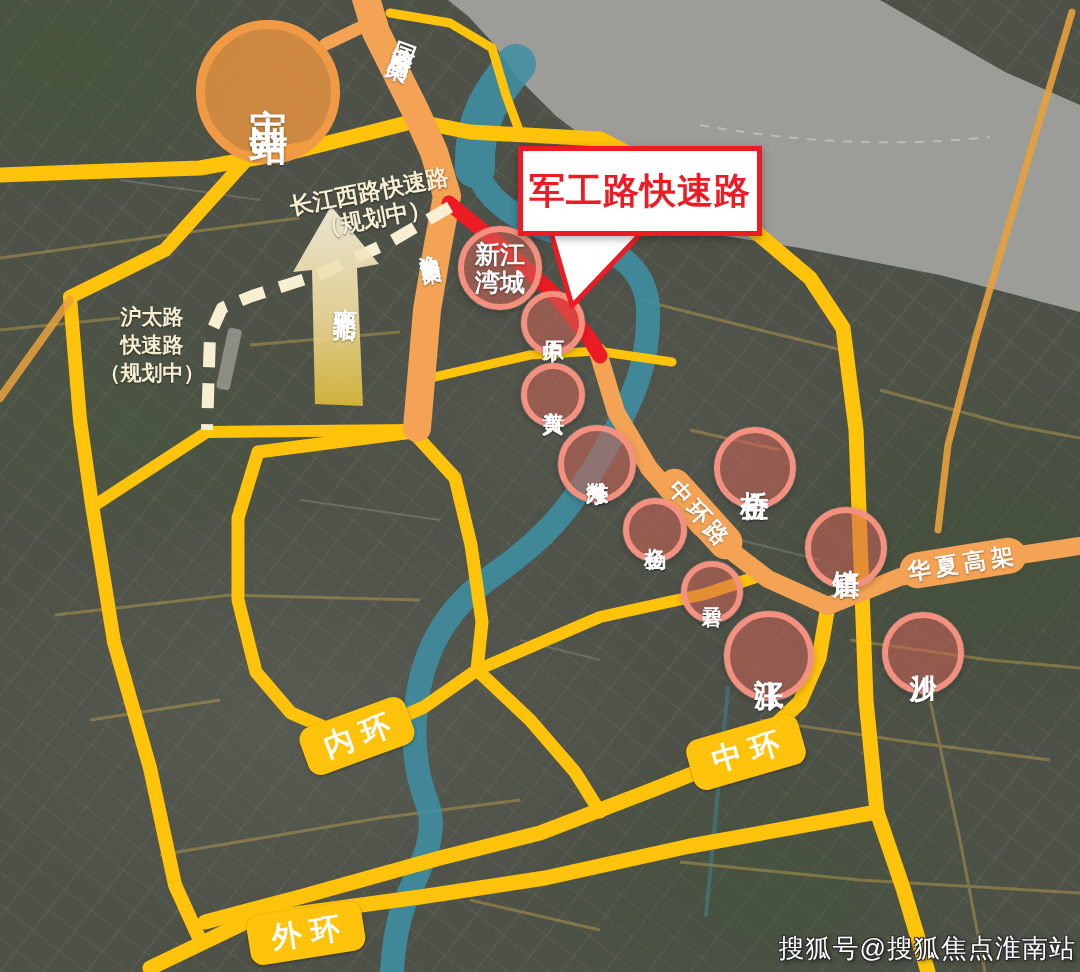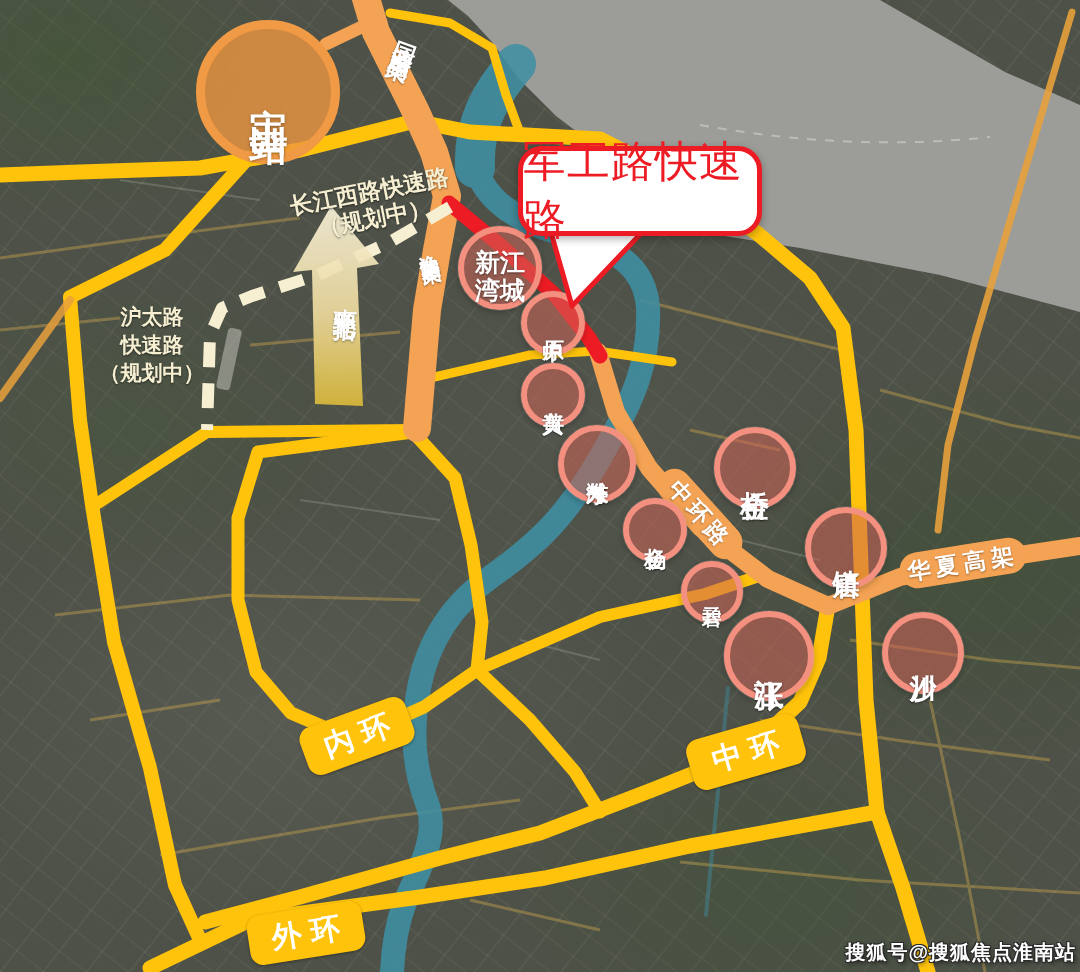--- a/index.html
+++ b/index.html
@@ -28,26 +28,26 @@
   .badge{position:absolute;z-index:5;background:#FFC30B;border-radius:13px;color:#fff;
        font-weight:bold;display:flex;align-items:center;justify-content:center;font-size:30px;
        letter-spacing:9px;padding-left:9px;box-sizing:border-box;
        box-shadow:0 1px 3px rgba(0,0,0,.35);}
   #station{position:absolute;left:196px;top:20px;width:144px;height:144px;z-index:4;
        box-sizing:border-box;border:9px solid #F09A45;border-radius:50%;
        background:rgba(238,150,64,.8);display:flex;align-items:center;justify-content:center;
        color:#fff;font-weight:bold;font-size:38px;
        text-shadow:0 1px 3px rgba(0,0,0,.35);}
   #callout{position:absolute;left:518px;top:146px;width:234px;height:80px;z-index:7;
-       background:#fff;border:5px solid #ED1C24;border-radius:24px;color:#ED1C24;
-       font-weight:normal;font-size:43px;letter-spacing:1px;display:flex;align-items:center;
+       background:#fff;border:5px solid #ED1C24;border-radius:0;color:#ED1C24;
+       font-weight:bold;font-size:36px;letter-spacing:1px;display:flex;align-items:center;
        justify-content:center;box-shadow:0 3px 8px rgba(0,0,0,.3);}
   #callout-tail{position:absolute;left:0;top:0;z-index:6;pointer-events:none;}
-  #watermark{position:absolute;right:4px;bottom:6px;z-index:9;color:#fff;font-weight:bold;
-       font-size:20px;letter-spacing:1px;
+  #watermark{position:absolute;right:4px;bottom:6px;z-index:9;color:#fff;font-weight:normal;
+       font-size:26px;letter-spacing:1px;
        text-shadow:1px 1px 0 #2a2a2a,-1px -1px 0 #2a2a2a,1px -1px 0 #2a2a2a,
                    -1px 1px 0 #2a2a2a,2px 2px 4px rgba(0,0,0,.65);}
 </style>
 </head>
 <body>
 
 <div id="map">
 
   <svg id="roads" width="1080" height="972" viewBox="0 0 1080 972">
     <defs>
@@ -123,21 +123,21 @@
 
     <path d="M450,207 L390,242 L318,275 L252,296 L222,308 L210,335 L207,430" stroke="#F7EFD2" stroke-width="12" fill="none" stroke-dasharray="25 16" stroke-linejoin="round"></path>
 
     <polygon points="315,404 363,406 357,268 379,264 331,206 293,272 312,270" fill="url(#arrowGrad)" opacity="0.93"></polygon>
   </svg>
 
   <div id="station">
     <span class="vtext" style="letter-spacing:10px;">宝山站</span>
   </div>
 
-  <div class="district" style="left:458px;top:226px;width:84px;height:84px;font-size:25px;align-items:flex-end;">
+  <div class="district" style="left:458px;top:226px;width:84px;height:84px;font-size:25px;">
     <span>新江
 湾城</span></div>
   <div class="district" style="left:521px;top:291px;width:64px;height:64px;font-size:22px;">
     <span class="vtext">中原</span></div>
   <div class="district" style="left:521px;top:363px;width:64px;height:64px;font-size:22px;">
     <span class="vtext">黄兴</span></div>
   <div class="district" style="left:558px;top:425px;width:78px;height:78px;font-size:22px;">
     <span class="vtext">东外滩</span></div>
   <div class="district" style="left:623px;top:498px;width:64px;height:64px;font-size:22px;">
     <span class="vtext">金杨</span></div>

